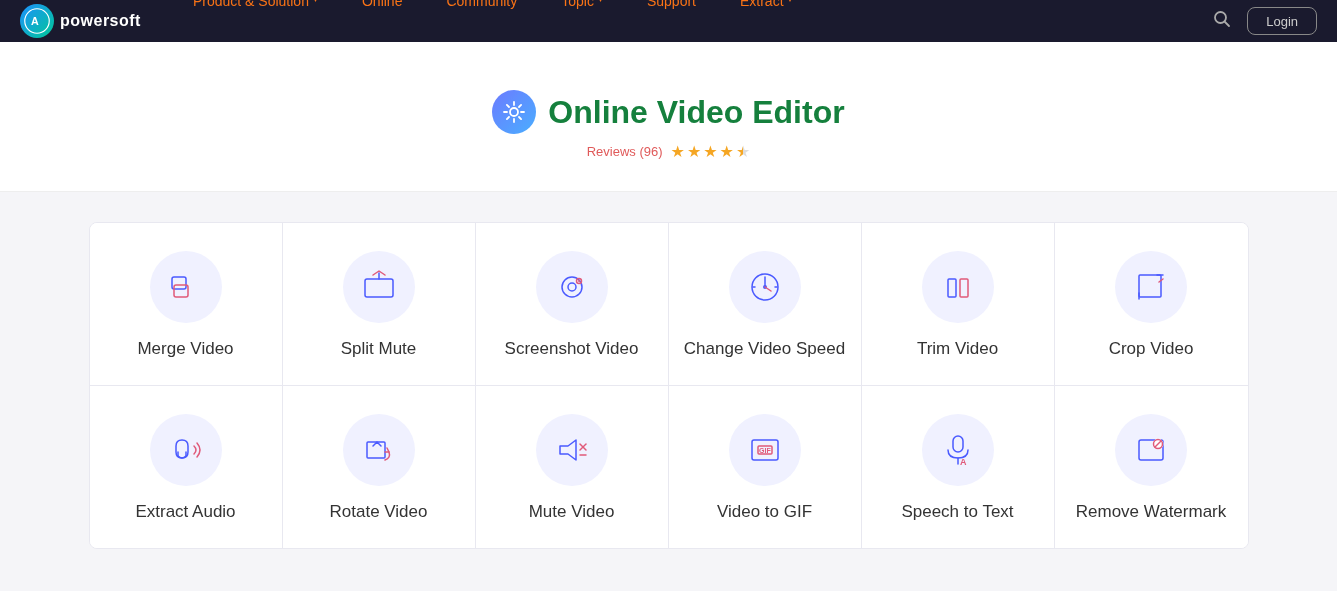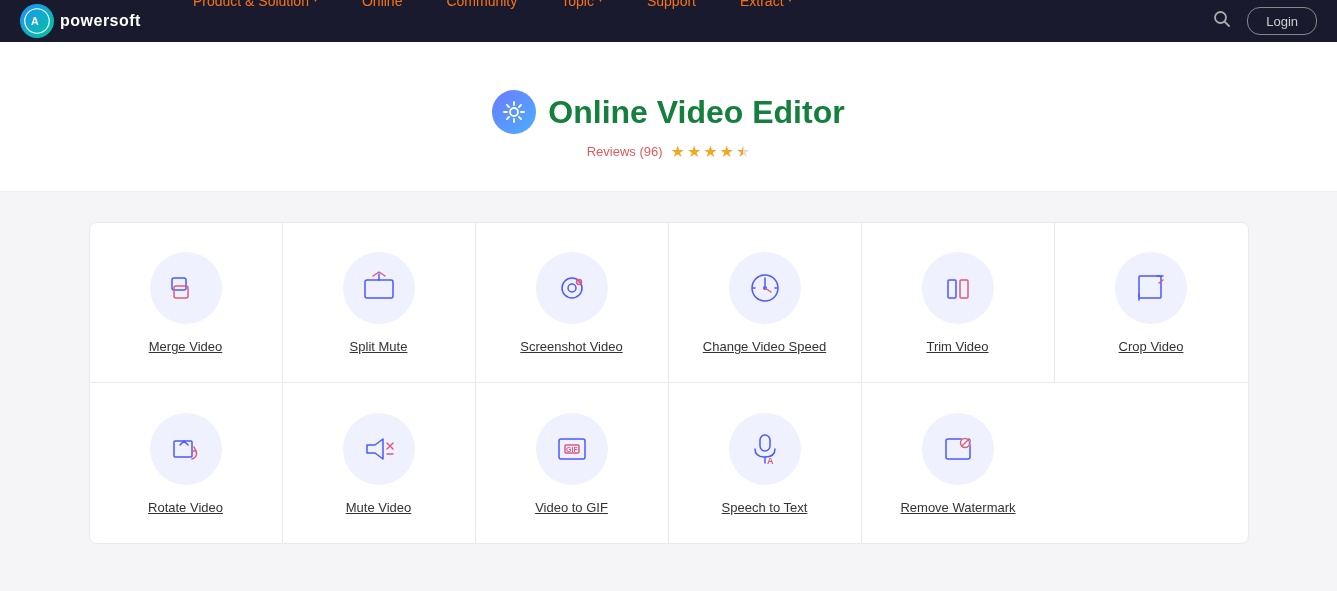--- a/index.html
+++ b/index.html
@@ -46,21 +46,21 @@
       display: flex; align-items: center; gap: 12px;
     }
     .nav-search {
       color: #ccc; font-size: 16px; cursor: pointer; padding: 4px;
     }
     .nav-login {
       border: 1px solid #888;
       color: #ccc;
       background: transparent;
       padding: 4px 18px;
-      border-radius: 13px;
+      border-radius: 8px;
       font-size: 13px;
       cursor: pointer;
       height: 28px;
     }
 
     
     .hero {
       background: white;
       padding: 48px 0 30px;
       display: flex;
@@ -130,26 +130,25 @@
       width: 72px; height: 72px;
       border-radius: 50%;
       background: #f0f1ff;
       display: flex; align-items: center; justify-content: center;
       margin-bottom: 14px;
     }
     .tool-icon-bg svg {
       width: 40px; height: 40px;
     }
     .tool-label {
-      font-size: 13px;
+      font-size: 17px;
       color: #333;
       text-align: center;
       line-height: 1.4;
       font-weight: 400;
-      text-decoration: underline;
     }
   </style>
 </head>
 <body>
 
 <nav>
   <div class="nav-logo">
     <div class="nav-logo-icon">
       <svg viewBox="0 0 34 34" width="26" height="26">
         <circle cx="17" cy="17" r="16" fill="none" stroke="white" stroke-width="1.5"></circle>
@@ -286,20 +285,33 @@
         <svg viewBox="0 0 40 40" width="40" height="40">
           <rect x="8" y="8" width="22" height="22" rx="1" stroke="#4a5aff" stroke-width="1.5" fill="none"></rect>
           <line x1="26" y1="8" x2="32" y2="8" stroke="#4a5aff" stroke-width="1.5" stroke-linecap="round"></line>
           <line x1="8" y1="26" x2="8" y2="32" stroke="#4a5aff" stroke-width="1.5" stroke-linecap="round"></line>
           <line x1="28" y1="15" x2="32" y2="12" stroke="#e05a7a" stroke-width="1.5" stroke-linecap="round"></line>
         </svg>
       </div>
       <span class="tool-label">Crop Video</span>
     </div>
 
+    <div class="tool-cell" style="border-bottom:none;">
+      <div class="tool-icon-bg">
+        <svg viewBox="0 0 40 40" width="40" height="40">
+          <path d="M10 16 Q10 10 16 10 Q22 10 22 16 L22 22 Q22 28 16 28 Q10 28 10 22 Z" stroke="#4a5aff" stroke-width="1.5" fill="none"></path>
+          <path d="M12 22 L12 26" stroke="#4a5aff" stroke-width="1.5" stroke-linecap="round"></path>
+          <path d="M20 22 L20 26" stroke="#4a5aff" stroke-width="1.5" stroke-linecap="round"></path>
+          <path d="M12 26 Q16 30 20 26" stroke="#4a5aff" stroke-width="1.5" fill="none" stroke-linecap="round"></path>
+          <path d="M28 16 Q32 20 28 24" stroke="#e05a7a" stroke-width="1.5" fill="none" stroke-linecap="round"></path>
+          <path d="M31 13 Q37 20 31 27" stroke="#e05a7a" stroke-width="1.5" fill="none" stroke-linecap="round"></path>
+        </svg>
+      </div>
+      <span class="tool-label">Extract Audio</span>
+    </div>
 
     <div class="tool-cell" style="border-bottom:none;">
       <div class="tool-icon-bg">
         <svg viewBox="0 0 40 40" width="40" height="40">
           <rect x="8" y="12" width="18" height="16" rx="1" stroke="#4a5aff" stroke-width="1.5" fill="none"></rect>
           <polyline points="14,16 18,12 22,16" stroke="#4a5aff" stroke-width="1.5" fill="none" stroke-linecap="round" stroke-linejoin="round"></polyline>
           <polyline points="28,18 30,22 26,22" stroke="#e05a7a" stroke-width="1.5" fill="none" stroke-linecap="round" stroke-linejoin="round"></polyline>
           <path d="M30 22 Q32 28 26 30" stroke="#e05a7a" stroke-width="1.5" fill="none" stroke-linecap="round"></path>
         </svg>
       </div>

